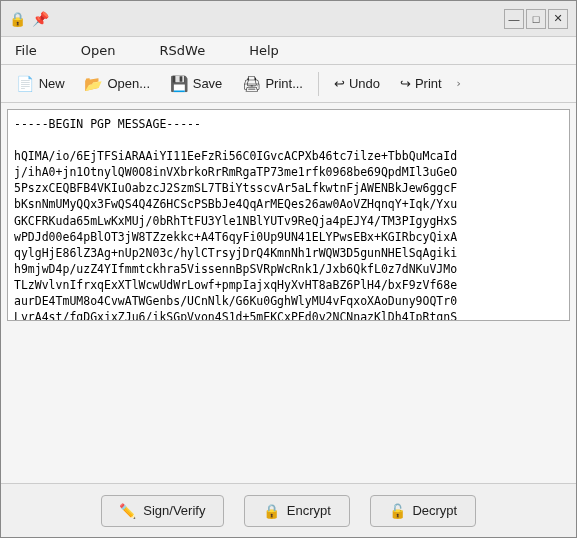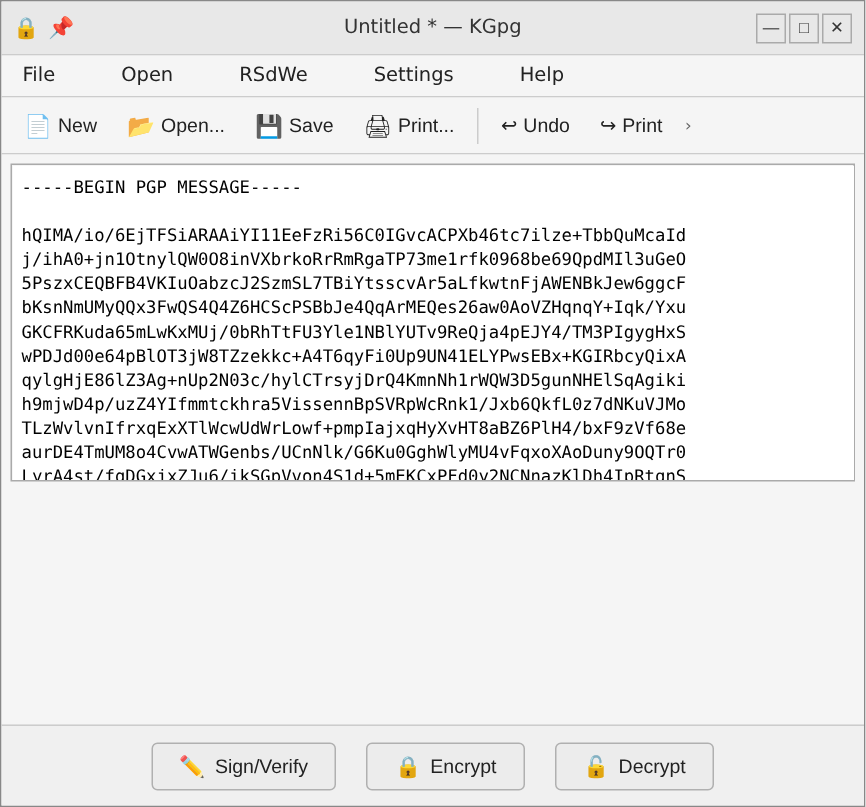--- a/index.html
+++ b/index.html
@@ -171,33 +171,31 @@
 </head>
 <body>
 
 <div class="window">
 
   <div class="titlebar">
     <div class="titlebar-left">
       <span class="titlebar-icon">🔒</span>
       <span class="titlebar-icon">📌</span>
     </div>
-    <span class="titlebar-title">Untitled * — KGpg</span>
     <div class="titlebar-buttons">
       <button class="titlebar-btn">—</button>
       <button class="titlebar-btn">□</button>
       <button class="titlebar-btn close">✕</button>
     </div>
   </div>
 
   <div class="menubar">
     <div class="menu-item">File</div>
     <div class="menu-item">Open</div>
     <div class="menu-item">RSdWe</div>
-    <div class="menu-item">Settings</div>
     <div class="menu-item">Help</div>
   </div>
 
   <div class="toolbar">
     <button class="toolbar-btn">
       <span style="font-size:15px;">📄</span>
       <span>New</span>
     </button>
     <button class="toolbar-btn">
       <span style="font-size:15px;">📂</span>

